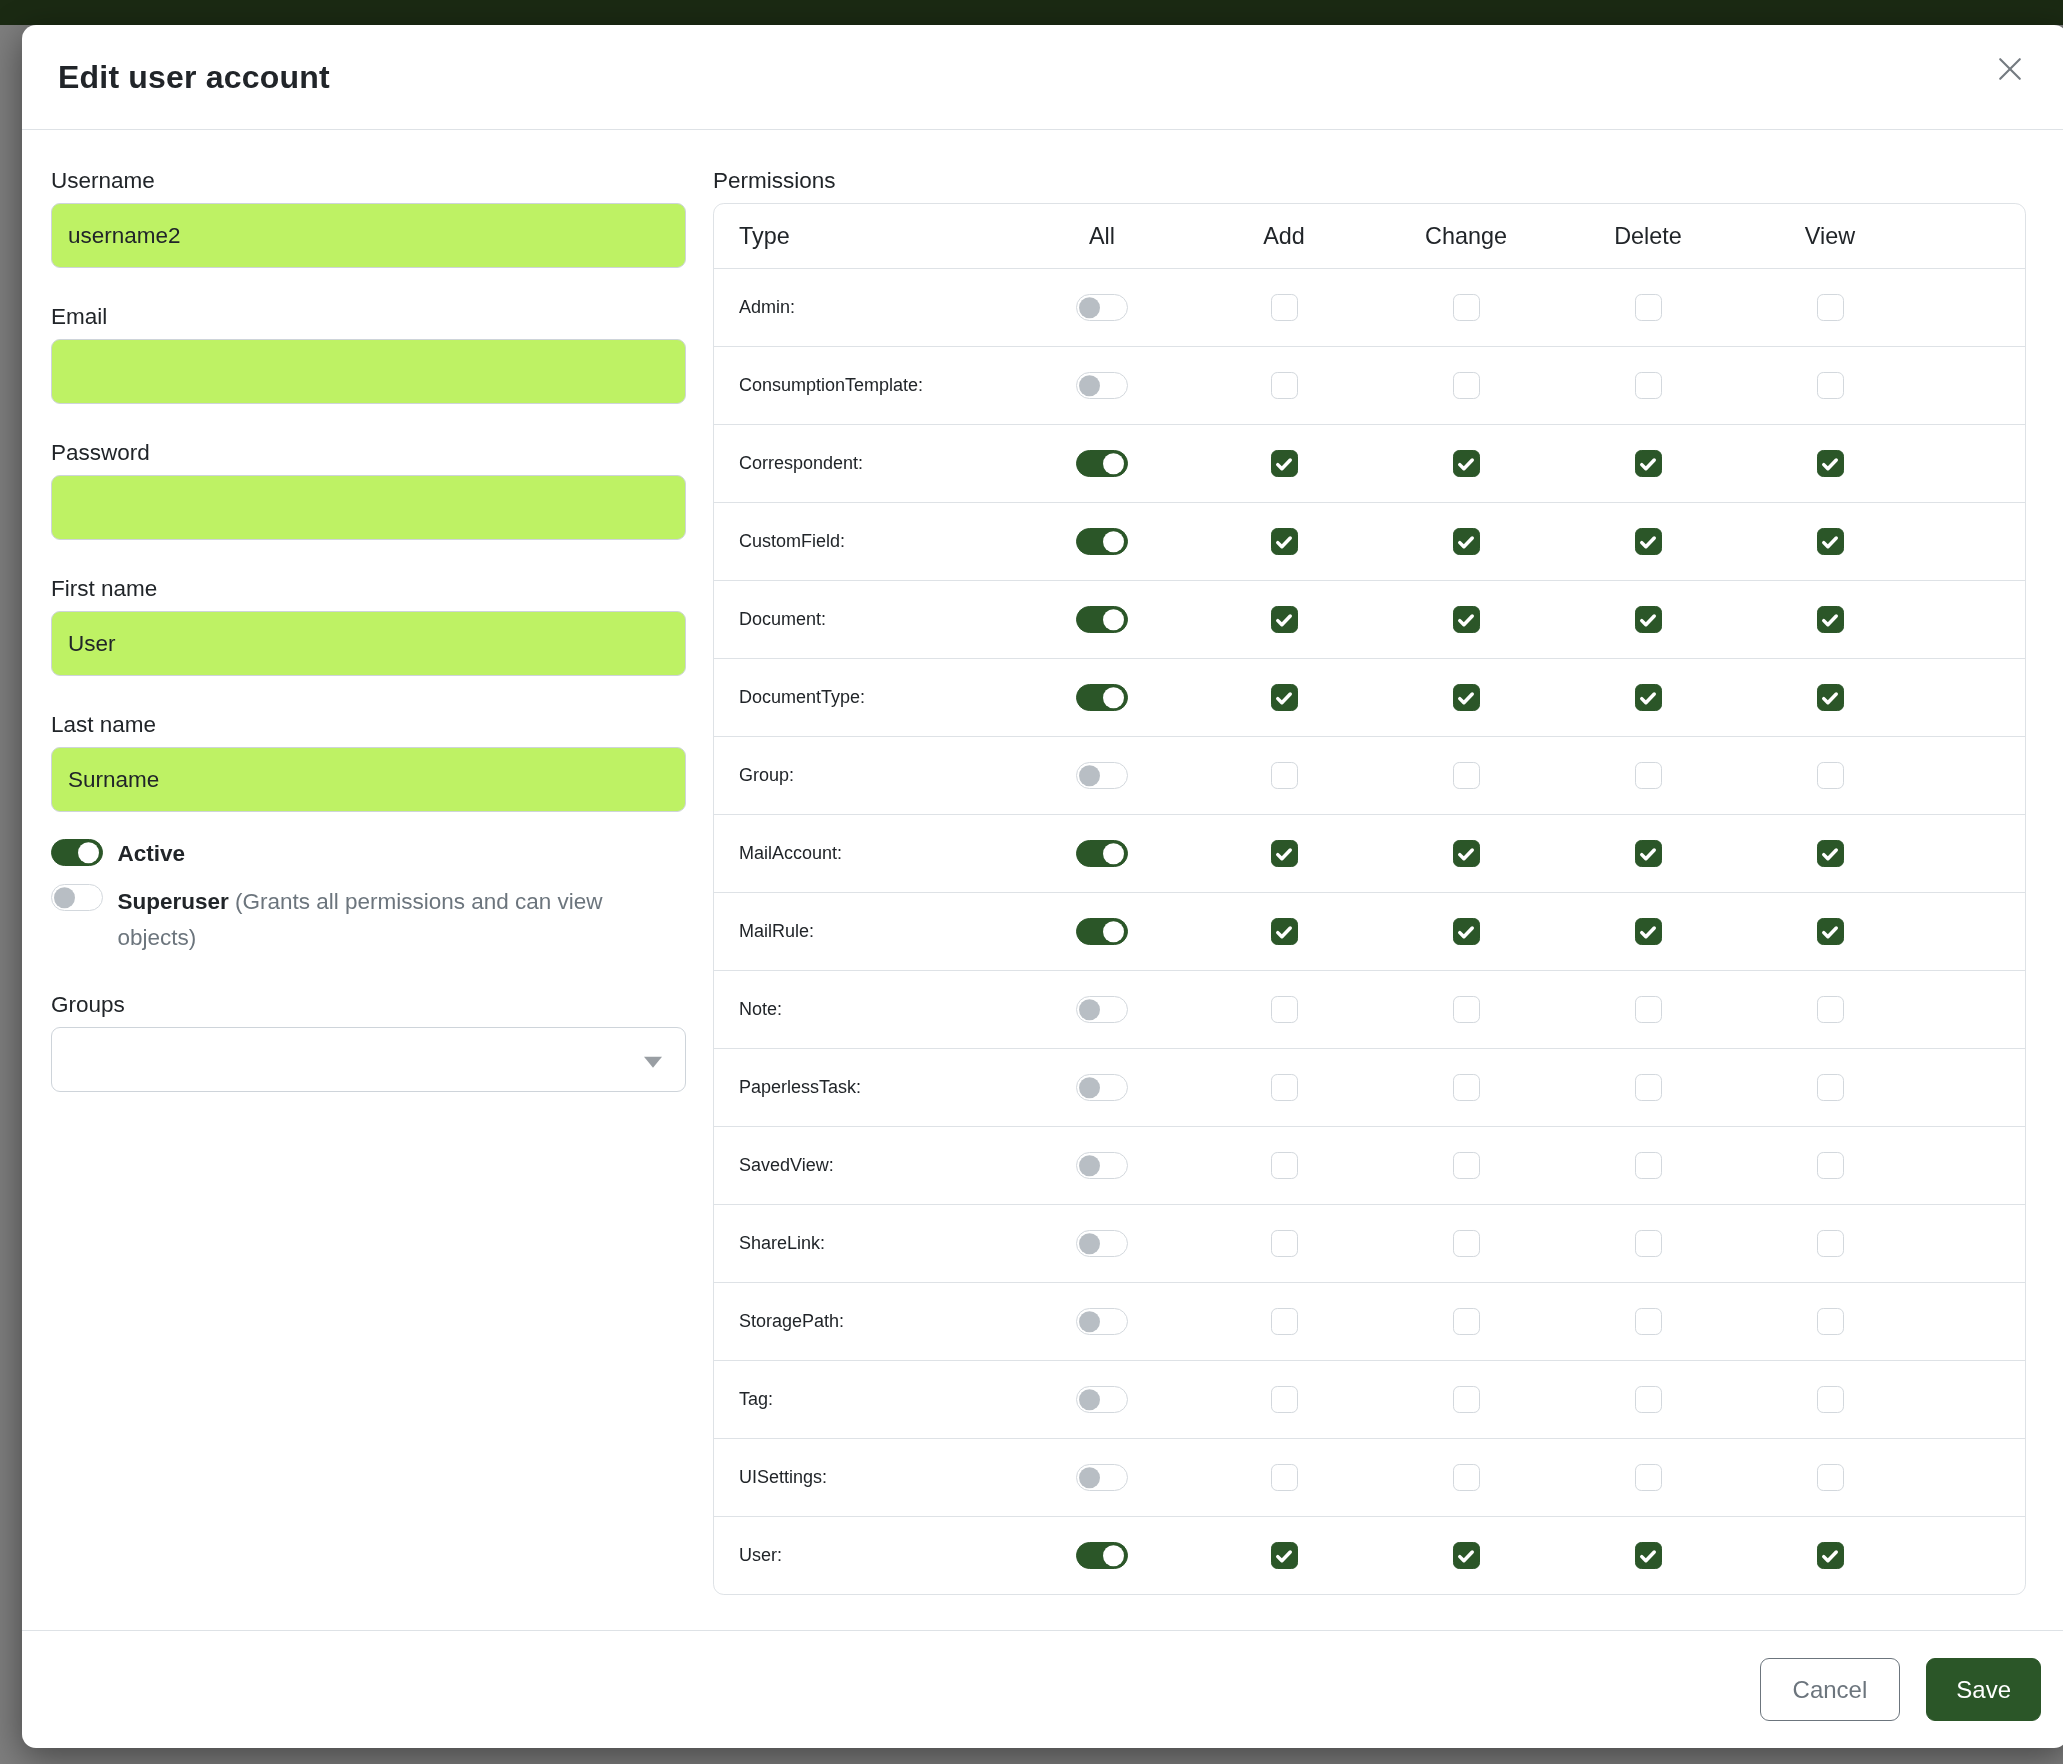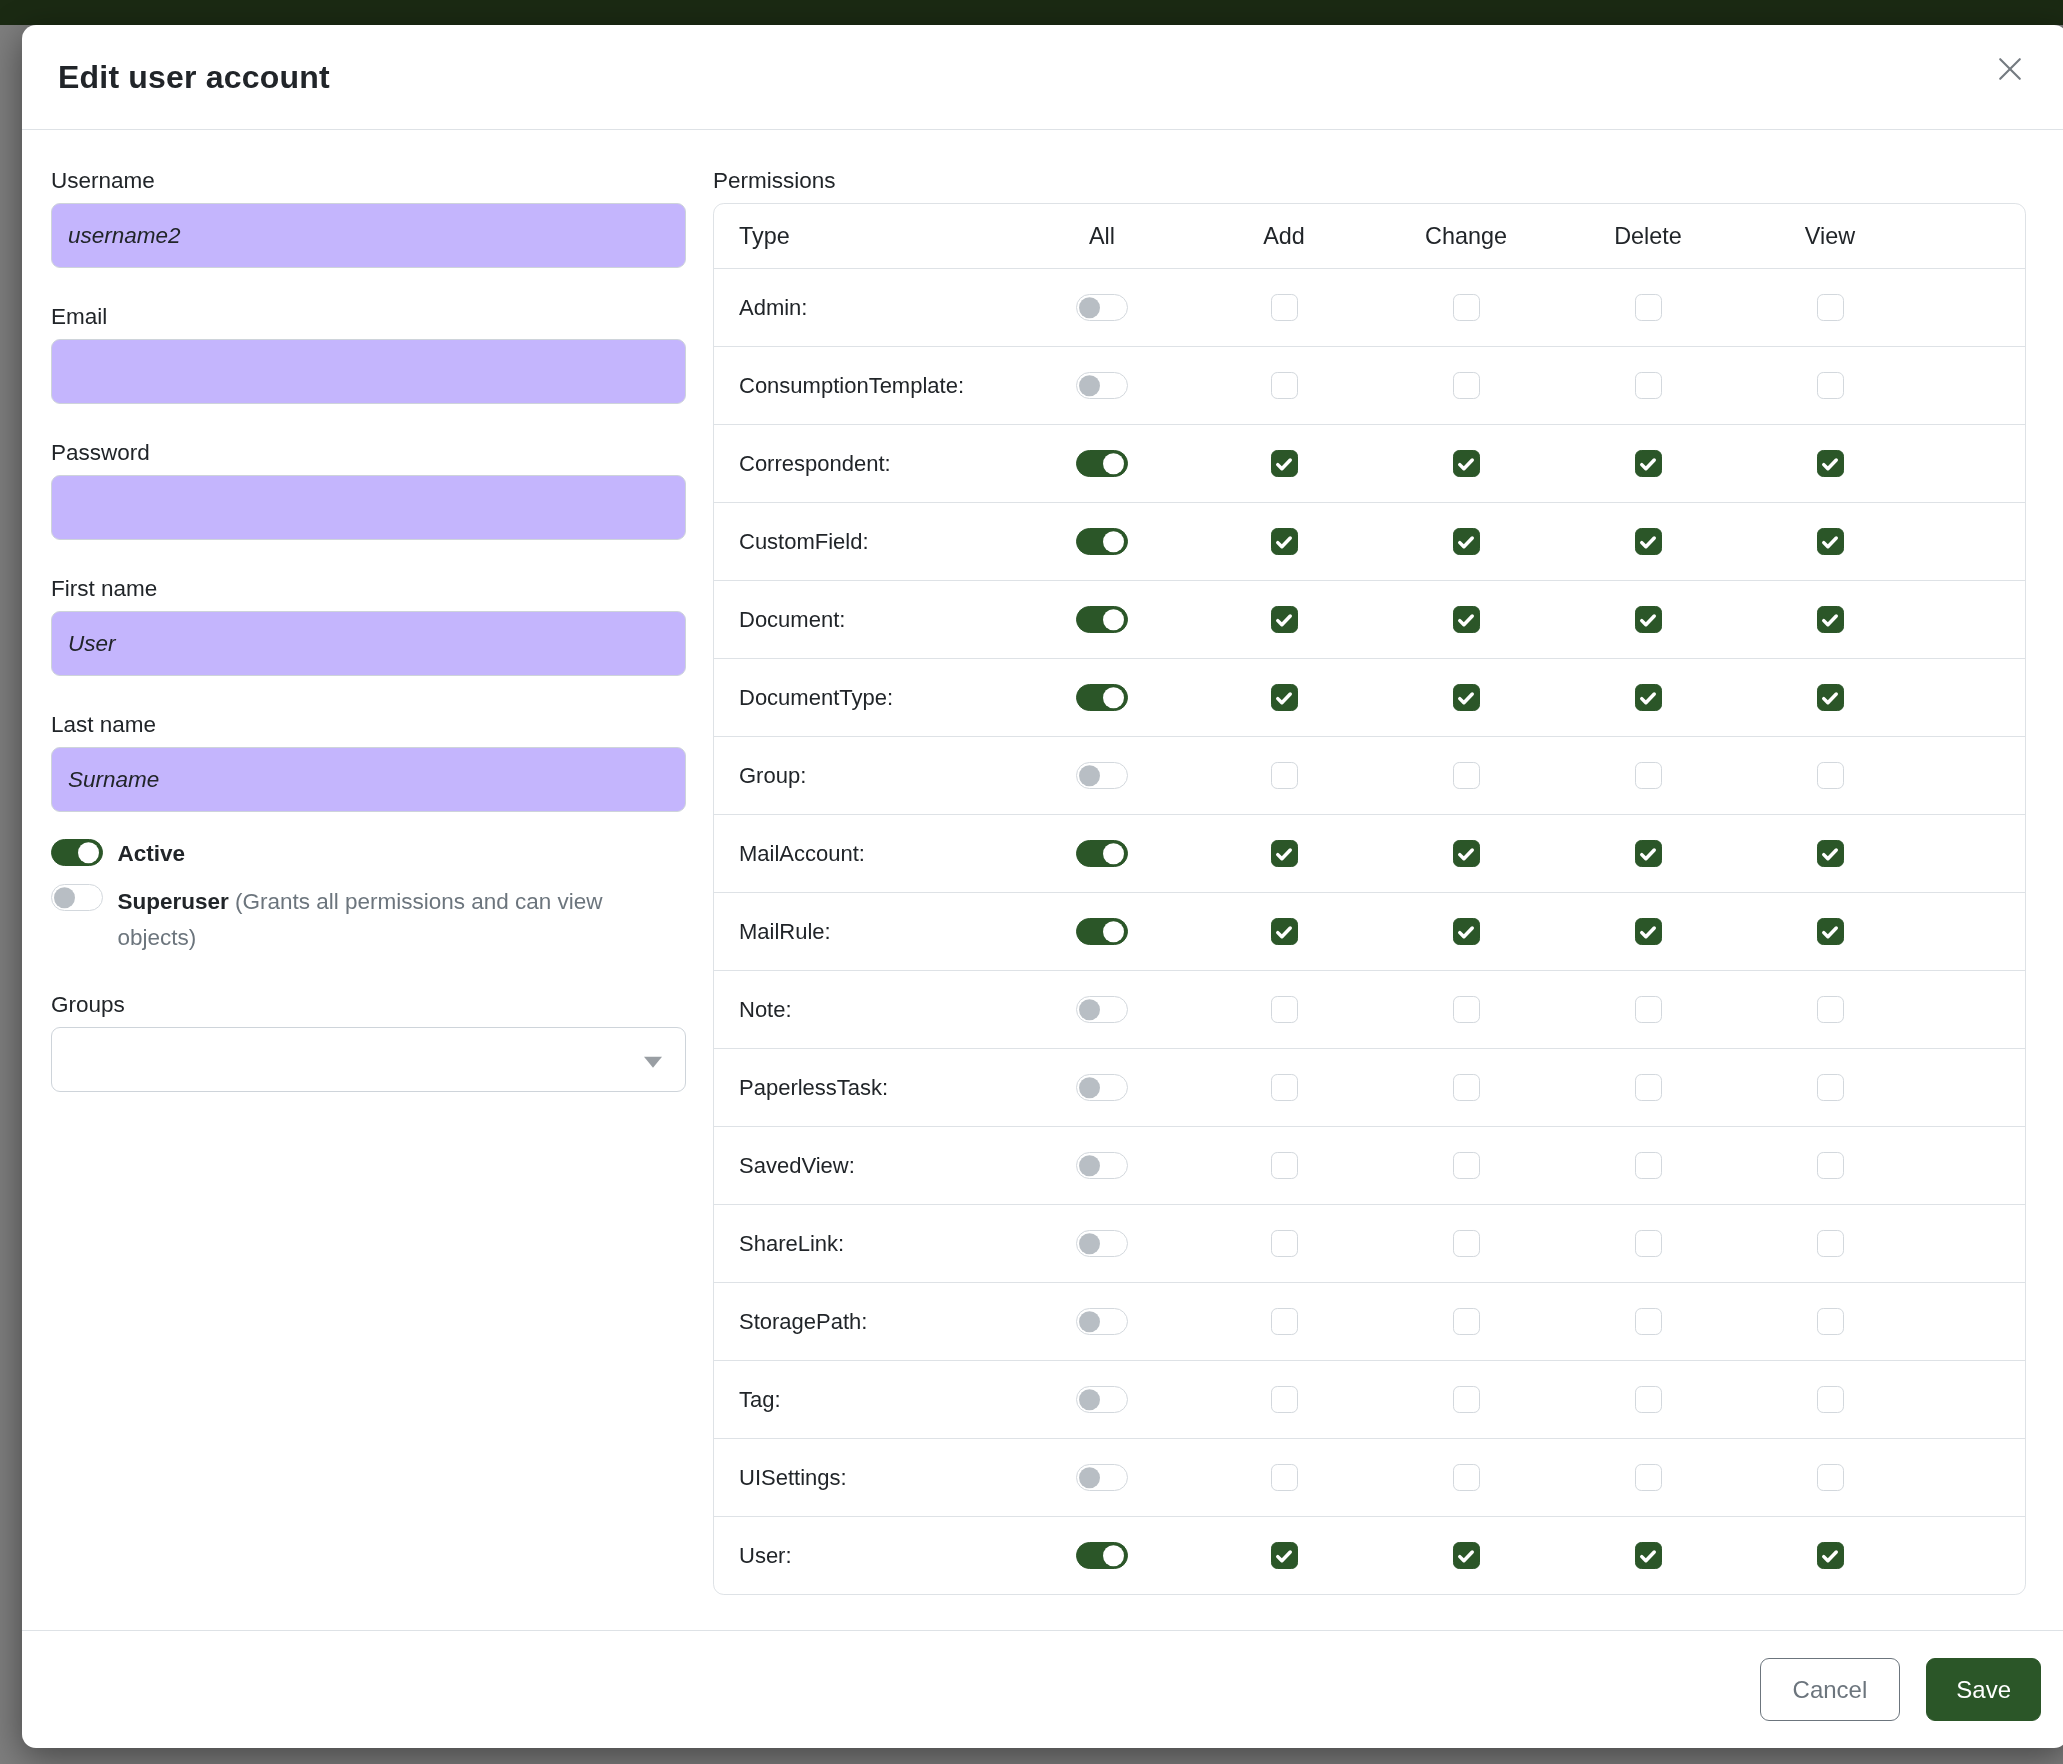--- a/index.html
+++ b/index.html
@@ -32,21 +32,21 @@
   
   .modal-body{flex:1 1 auto; display:flex; padding:0 25px 0 29px; gap:27px; overflow:hidden;}
   .form-col{width:635px; flex:0 0 635px;}
   .perm-col{flex:1 1 auto;}
   .form-group{margin-top:36px;}
   .form-group.first{margin-top:38px;}
   .form-label{display:block; font-size:22.5px; margin-bottom:9px; color:var(--text);}
   .text-input{
     width:100%; height:65px; border:0.9px solid var(--input-border); border-radius:9px;
     font-family:"Liberation Sans", sans-serif; font-size:22.5px; color:var(--text);
-    padding:14px 16px; outline:none; background:#c4b5fd;font-style:italic;
+    padding:14px 16px; outline:none; background:#bef264;
   }
   
   .switch{
     display:inline-block; position:relative; width:52px; height:27px; border-radius:13.5px;
     vertical-align:middle; cursor:pointer; flex:0 0 52px;
   }
   .switch .knob{position:absolute; top:50%; transform:translateY(-50%); width:21.6px; height:21.6px; border-radius:50%;}
   .switch.on{background:var(--primary); border:0.9px solid var(--primary);}
   .switch.on .knob{right:2.7px; background:#fff;}
   .switch.off{background:#fff; border:1.8px solid var(--ctl-border);}
@@ -72,21 +72,21 @@
   .perm-table{
     border:0.9px solid var(--border); border-radius:10.8px; overflow:hidden; background:#fff;
     margin-right:17px;
   }
   .perm-row{
     display:grid; grid-template-columns:297px 182px 182px 182px 182px 182px;
     align-items:center; height:78px; border-top:0.9px solid var(--border);
   }
   .perm-row.head{height:64px; border-top:none;}
   .cell{display:flex; justify-content:center; align-items:center;}
-  .cell.type{justify-content:flex-start; padding-left:25px; font-size:22px; color:var(--text);}
+  .cell.type{justify-content:flex-start; padding-left:25px; font-size:18px; color:var(--text);}
   .head .cell{font-size:23.4px; font-weight:500; color:var(--text);}
   .head .cell.type{font-weight:500;}
   
   .cb{width:27px; height:27px; border-radius:6.3px; display:flex; align-items:center; justify-content:center;}
   .cb.unchecked{border:1.8px solid var(--ctl-border); background:#fff;}
   .cb.checked{background:var(--primary); border:1.8px solid var(--primary);}
   
   .modal-footer{
     flex:0 0 118px; border-top:0.9px solid var(--border);
     display:flex; align-items:center; justify-content:flex-end; gap:26px; padding:0 27px;

